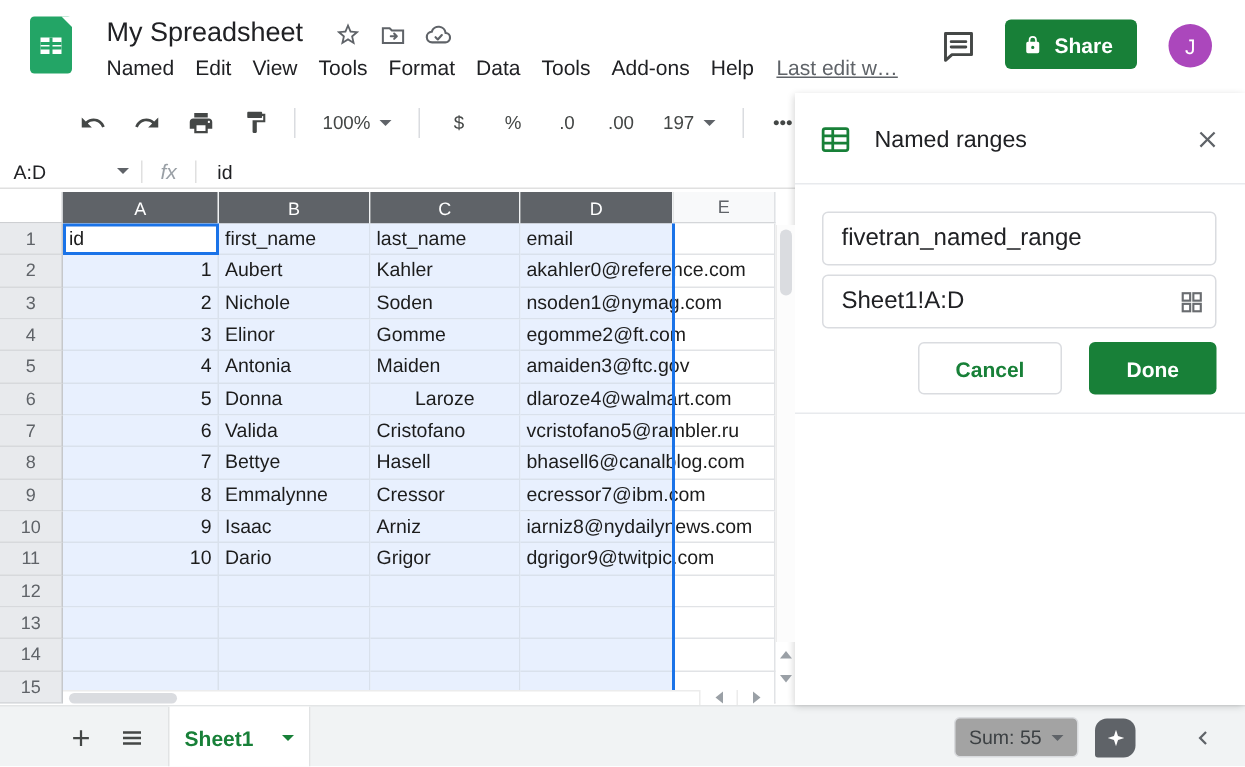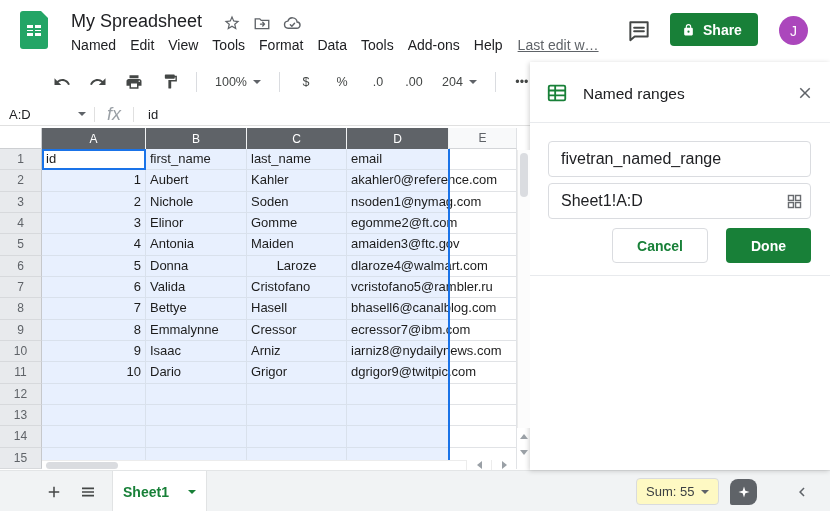--- a/index.html
+++ b/index.html
@@ -47,21 +47,21 @@
   .zoombox { display:flex; align-items:center; gap:6px; margin:0 6px; padding:2px 4px; cursor:pointer; }
   .caret { width:0; height:0; border-left:4px solid transparent; border-right:4px solid transparent;
       border-top:4px solid #5f6368; }
   .hide-menus { margin-left:auto; margin-right:14px; cursor:pointer; color:#444746; }
 
   
   .fbar { position:absolute; left:0; top:103px; width:530px; height:23px; background:#fff;
       border-bottom:1px solid #e0e0e0; display:flex; align-items:center; font-size:13px; }
   .namebox { width:86px; padding-left:9px; color:#202124; display:flex; align-items:center; justify-content:space-between; cursor:pointer; }
   .fsep { width:1px; height:15px; background:#e0e0e0; margin:0 8px; }
-  .fx { font-style:italic; color:#9aa0a6; font-size:18px; padding:0 4px; }
+  .fx { font-style:italic; color:#9aa0a6; font-size:14px; padding:0 4px; }
   .fvalue { color:#202124; padding-left:6px; }
 
   
   .gridwrap { position:absolute; left:0; top:126px; width:530px; height:344px; background:#fff; overflow:hidden; }
   .corner { position:absolute; left:0; top:2px; width:42px; height:21px; background:#fff;
       border-right:1px solid #cdcfd2; border-bottom:1px solid #cdcfd2; cursor:pointer; }
   .colhead { position:absolute; top:2px; height:21px; font-size:12px; display:flex; align-items:center; justify-content:center; cursor:pointer; }
   .colhead.sel { background:var(--selected-header); color:#fff; border-right:1px solid #f1f3f4; }
   .colhead.unsel { background:#f8f9fa; color:#5f6368; border-bottom:1px solid #d4d6d9; border-right:1px solid #e0e2e5; }
   .rowhead { position:absolute; left:0; width:42px; background:#e8eaed; color:#5f6368; font-size:12px;
@@ -87,21 +87,21 @@
   .hbtn { width:25px; height:10px; display:flex; align-items:center; justify-content:center; border-left:1px solid #ececec; cursor:pointer; }
 
   
   .bottombar { position:absolute; left:0; top:470px; width:830px; height:41px; background:#f1f3f4; border-top:1px solid #e3e5e6; }
   .bb-ico { position:absolute; width:24px; height:24px; top:9px; display:flex; align-items:center; justify-content:center; color:#444746; cursor:pointer; }
   .sheet-tab { position:absolute; left:112px; top:0; width:95px; height:41px; background:#fff;
       border-left:1px solid #e1e3e4; border-right:1px solid #e1e3e4;
       display:flex; align-items:center; justify-content:center; gap:19px; cursor:pointer; }
   .sheet-tab .lbl { color:var(--brand-green); font-weight:bold; font-size:14px; }
   .sheet-tab .caret { border-top-color:var(--brand-green); }
-  .sum-pill { position:absolute; left:636px; top:7px; height:27px; background:#fef9c3; border:1px solid #d9dbde;
+  .sum-pill { position:absolute; left:636px; top:7px; height:27px; background:#a3a3a3; border:1px solid #d9dbde;
       border-radius:4px; padding:0 9px; display:flex; align-items:center; gap:7px; font-size:13px; color:#3c4043; cursor:pointer; }
   .explore-btn { position:absolute; left:730px; top:8px; width:27px; height:26px; background:#5f6368;
       border-radius:8px 8px 8px 2px; display:flex; align-items:center; justify-content:center; cursor:pointer; }
   .collapse-right { position:absolute; left:793px; top:12px; width:18px; height:18px; color:#5f6368; cursor:pointer; }
 
   
   .panel { position:absolute; left:530px; top:62px; width:300px; height:408px; background:#fff;
       box-shadow:-1px 1px 5px rgba(0,0,0,.18); }
   .panel-head { position:relative; height:60px; }
   .panel-head .picon { position:absolute; left:16px; top:20px; }
@@ -205,21 +205,21 @@
     <span class="zoombox">
       <span class="ttext">100%</span>
       <span class="caret"></span>
     </span>
     <span class="tsep"></span>
     <span class="tbtn ttext">$</span>
     <span class="tbtn ttext">%</span>
     <span class="tbtn ttext">.0</span>
     <span class="tbtn ttext">.00</span>
     <span class="zoombox">
-      <span class="ttext">204</span>
+      <span class="ttext">197</span>
       <span class="caret"></span>
     </span>
     <span class="tsep"></span>
     <span class="tbtn ttext">•••</span>
     <span class="hide-menus">
       <svg width="16" height="16" viewBox="0 0 24 24" fill="#444746">
           <path d="M12 8l-6 6 1.41 1.41L12 10.83l4.59 4.58L18 14l-6-6z"></path>
         </svg>
     </span>
   </div>

